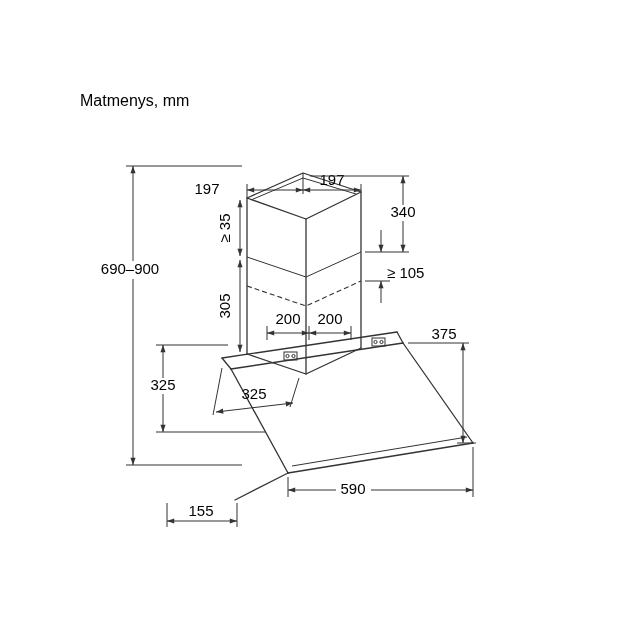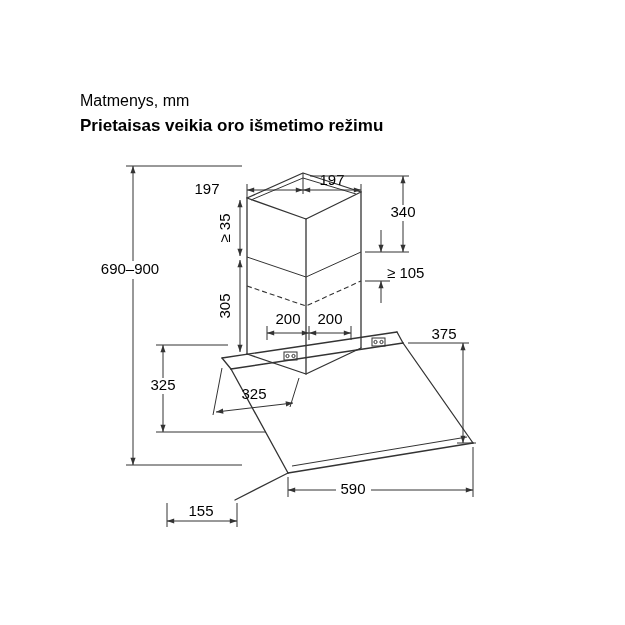--- a/index.html
+++ b/index.html
@@ -14,21 +14,20 @@
   .dim{stroke:#333;stroke-width:1;fill:none;}
   .dtxt{font-size:15px;fill:#000;}
   .ctr{text-anchor:middle;dominant-baseline:middle;}
 </style>
 </head>
 <body>
 
 <div class="sheet">
 
   <div class="title">Matmenys, mm</div>
-  <div class="subtitle">Prietaisas veikia oro išmetimo režimu</div>
 
   <svg width="625" height="625" viewBox="0 0 625 625">
     <defs>
       <marker id="arr" viewBox="0 0 10 10" refX="9.5" refY="5" markerWidth="8" markerHeight="8" orient="auto-start-reverse">
         <path d="M0.5,1.8 L9.5,5 L0.5,8.2 z" fill="#333"></path>
       </marker>
     </defs>
 
     <g>
 

